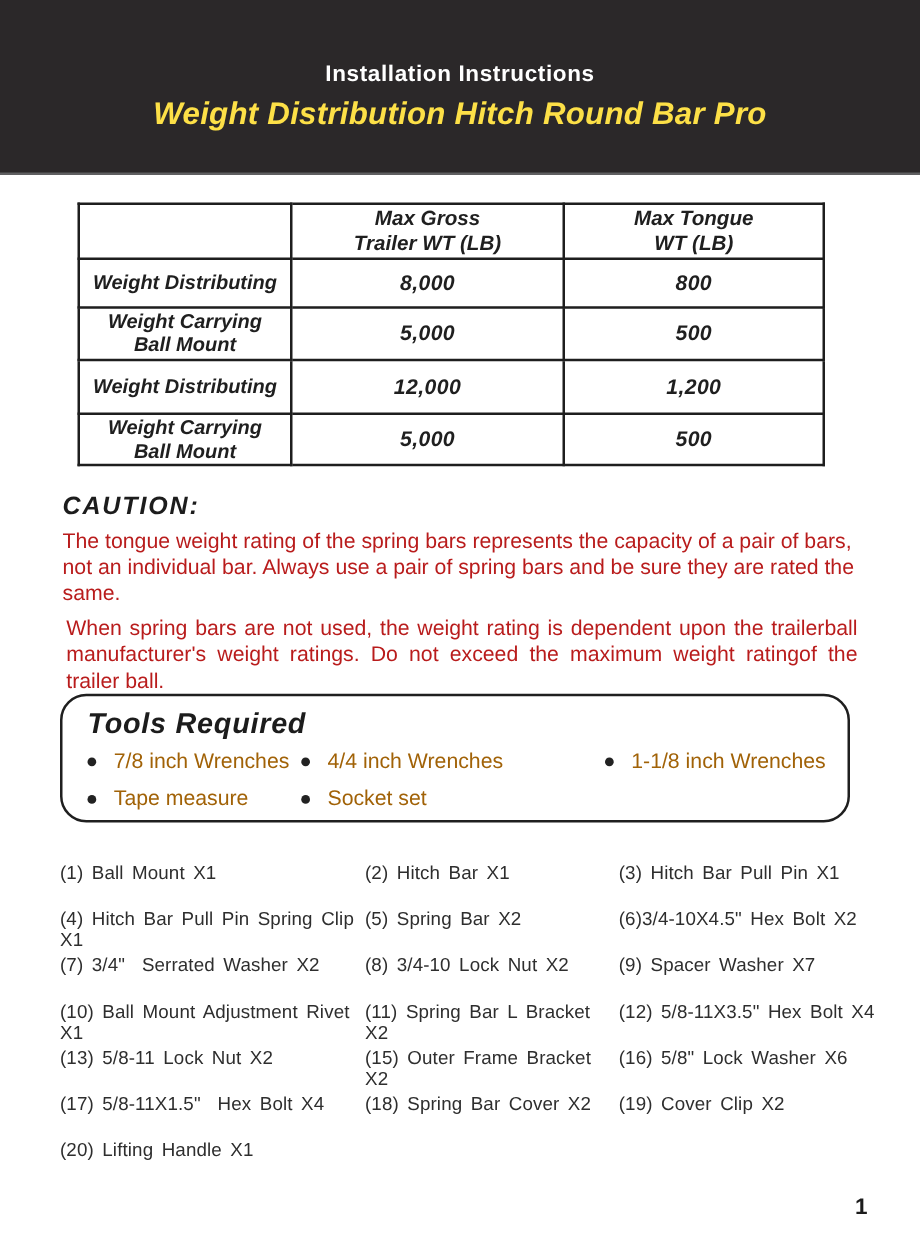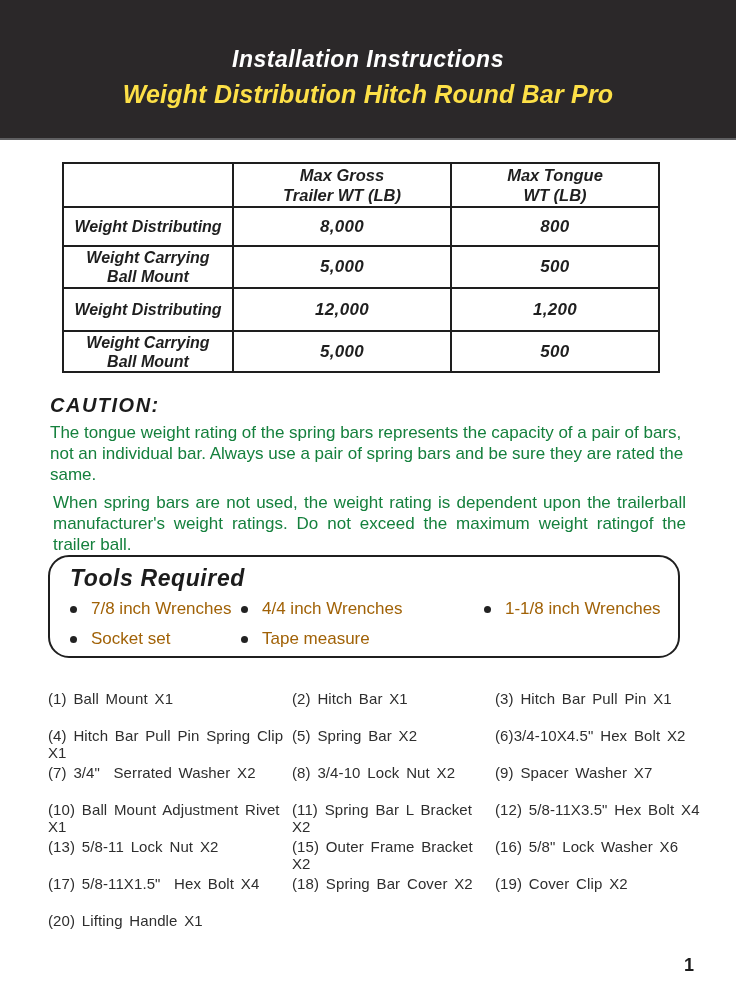--- a/index.html
+++ b/index.html
@@ -14,21 +14,21 @@
 
   
   .banner {
     position:absolute; left:0; top:0; width:736px; height:140px;
     background:#2b2829;
     border-bottom:2px solid #5f5f61;
     display:flex; flex-direction:column; align-items:center; justify-content:center;
     padding-top:16px; gap:7px;
   }
   .banner .t1 {
-    color:#ffffff; font-size:23px; font-weight:bold; font-style:italic; letter-spacing:.5px;
+    color:#ffffff; font-size:18px; font-weight:bold; letter-spacing:.5px;
   }
   .banner .t2 {
     color:#fde047; font-size:25px; font-weight:bold; font-style:italic; letter-spacing:.2px;
   }
 
   
   table.spec {
     position:absolute; left:62px; top:162px;
     border-collapse:collapse; table-layout:fixed;
   }
@@ -48,21 +48,21 @@
   table.spec tr.r2 td { height:42px; }
   table.spec tr.r3 td { height:43px; }
   table.spec tr.r4 td { height:41px; }
 
   
   .caution { position:absolute; left:50px; top:394px; width:636px; }
   .caution .cap-h {
     font-size:20px; font-weight:bold; font-style:italic;
     color:#1c1c1c; letter-spacing:1.5px; margin-bottom:5px;
   }
-  .caution p { font-size:17px; line-height:21px; color:#15803d; }
+  .caution p { font-size:17px; line-height:21px; color:#b91c1c; }
   .caution p.p2 { margin-top:7px; text-align:justify; padding-left:3px; }
 
   
   .tools {
     position:absolute; left:48px; top:555px; width:632px; height:103px;
     border:2px solid #1f1f1f; border-radius:21px;
     padding:8px 0 0 20px;
     background:#ffffff;
   }
   .tools .tools-h {
@@ -158,25 +158,25 @@
     <div class="tool-item">
       <span class="bullet"></span>
       <span>4/4 inch Wrenches</span>
     </div>
     <div class="tool-item">
       <span class="bullet"></span>
       <span>1-1/8 inch Wrenches</span>
     </div>
     <div class="tool-item">
       <span class="bullet"></span>
+      <span>Tape measure</span>
+    </div>
+    <div class="tool-item">
+      <span class="bullet"></span>
       <span>Socket set</span>
-    </div>
-    <div class="tool-item">
-      <span class="bullet"></span>
-      <span>Tape measure</span>
     </div>
   </div>
 </div>
 
 <div class="parts">
   <div class="item">(1) Ball Mount X1</div>
   <div class="item">(2) Hitch Bar X1</div>
   <div class="item">(3) Hitch Bar Pull Pin X1</div>
   <div class="item">(4) Hitch Bar Pull Pin Spring Clip X1</div>
   <div class="item">(5) Spring Bar X2</div>

